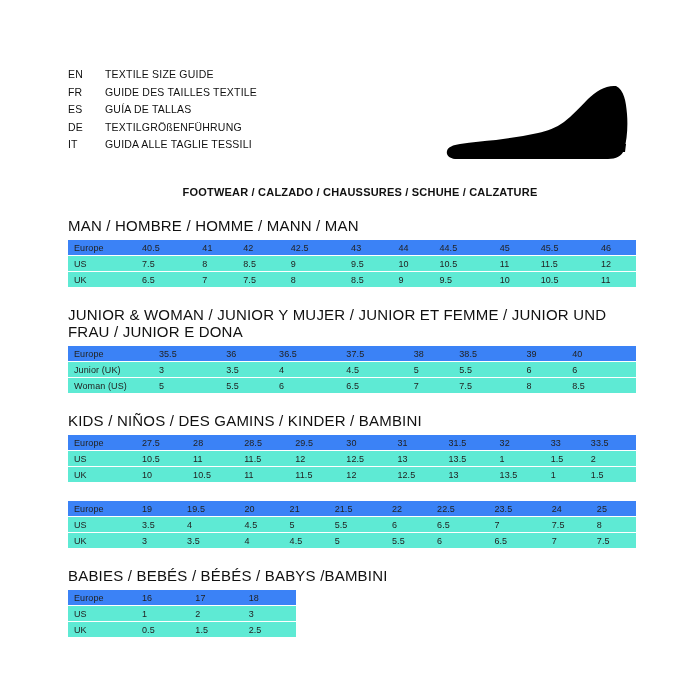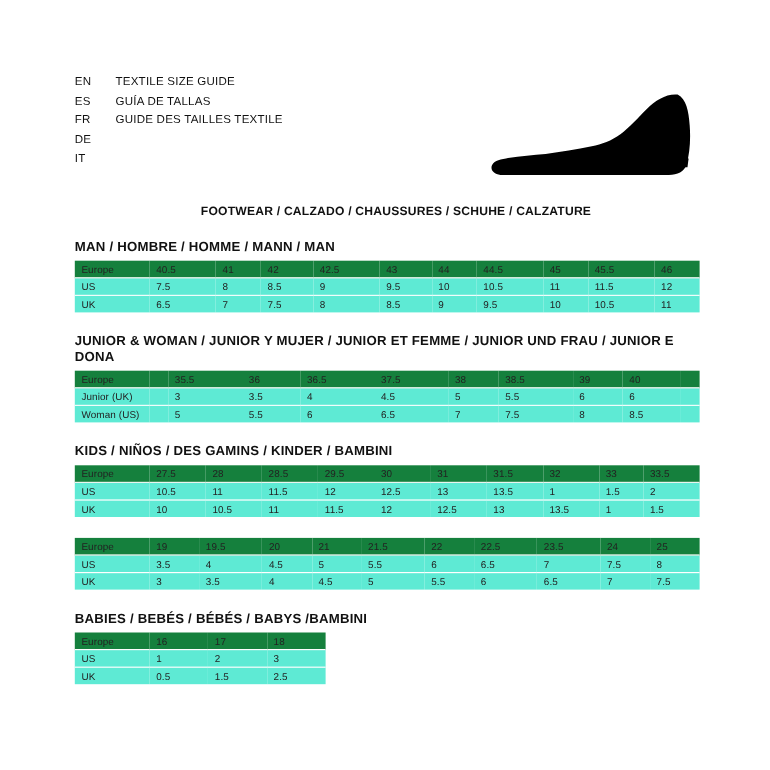--- a/index.html
+++ b/index.html
@@ -62,36 +62,36 @@
     color: #111;
     margin-top: 20px;
     text-align: center;
   }
 
   
   .group {
     margin-top: 19px;
   }
   .group-label {
-    font-size: 12px;
-    font-weight: bold;
+    font-size: 15px;
+    font-weight: normal;
     letter-spacing: .2px;
     color: #111;
     margin-bottom: 6px;
   }
   table {
     border-collapse: collapse;
     font-size: 9px;
     color: #222;
   }
   table.full { width: 568px; }
   table.babies { width: 228px; }
 
   table tr.head td {
-    background: #15803d;
+    background: #3b82f6;
     font-weight: normal;
   }
   table td {
     height: 15px;
     padding: 0 0 0 6px;
     border-bottom: 1px solid #ffffff;
     letter-spacing: .1px;
     white-space: nowrap;
   }
   table tr.odd td { background: #5eead4; }
@@ -105,32 +105,34 @@
 
 <div class="page">
 
   <div class="header">
     <div class="lang-list">
       <div class="lang-row">
         <span class="lang-code">EN</span>
         <span class="lang-title">TEXTILE SIZE GUIDE</span>
       </div>
       <div class="lang-row">
+        <span class="lang-code">FR</span>
+        <span class="lang-title">GUIDE DES TAILLES TEXTILE</span>
+      </div>
+      <div class="lang-row">
         <span class="lang-code">ES</span>
         <span class="lang-title">GUÍA DE TALLAS</span>
       </div>
       <div class="lang-row">
-        <span class="lang-code">FR</span>
-        <span class="lang-title">GUIDE DES TAILLES TEXTILE</span>
-      </div>
-      <div class="lang-row">
         <span class="lang-code">DE</span>
+        <span class="lang-title">TEXTILGRÖßENFÜHRUNG</span>
       </div>
       <div class="lang-row">
         <span class="lang-code">IT</span>
+        <span class="lang-title">GUIDA ALLE TAGLIE TESSILI</span>
       </div>
     </div>
 
     <div class="shoe-wrap">
       <svg viewBox="0 0 190 84" width="190" height="84" aria-hidden="true">
         <path fill="#000000" d="M172 4 C162 3 152 9 144 17 C136 25 128 34 120 40
           C112 46 103 49 94 51 C80 54 66 56 52 58
           C40 59 28 60 16 62 C9 63 4 65 3 69
           C2 73 5 76 11 77 L164 77 C172 77 178 74 180 68
           C183 58 184 45 183 32 C182 19 180 8 172 4 Z"></path>

